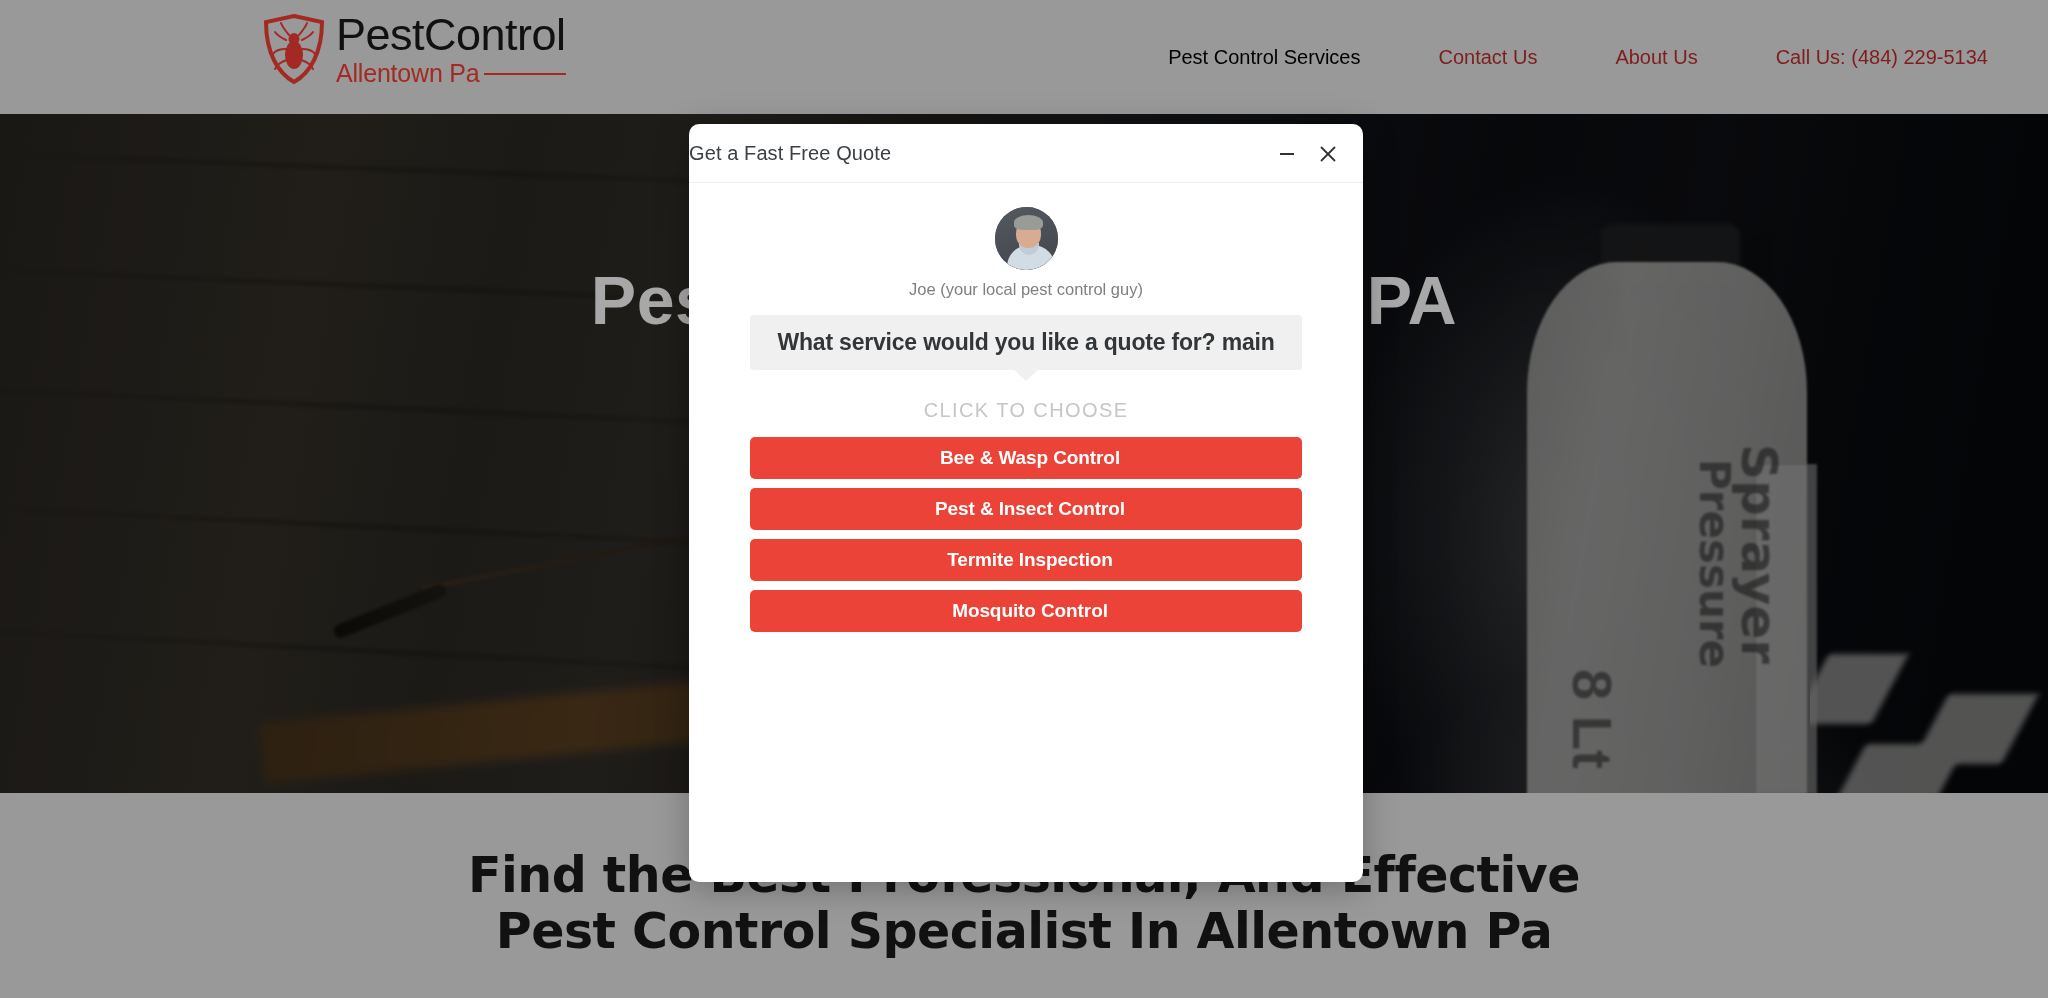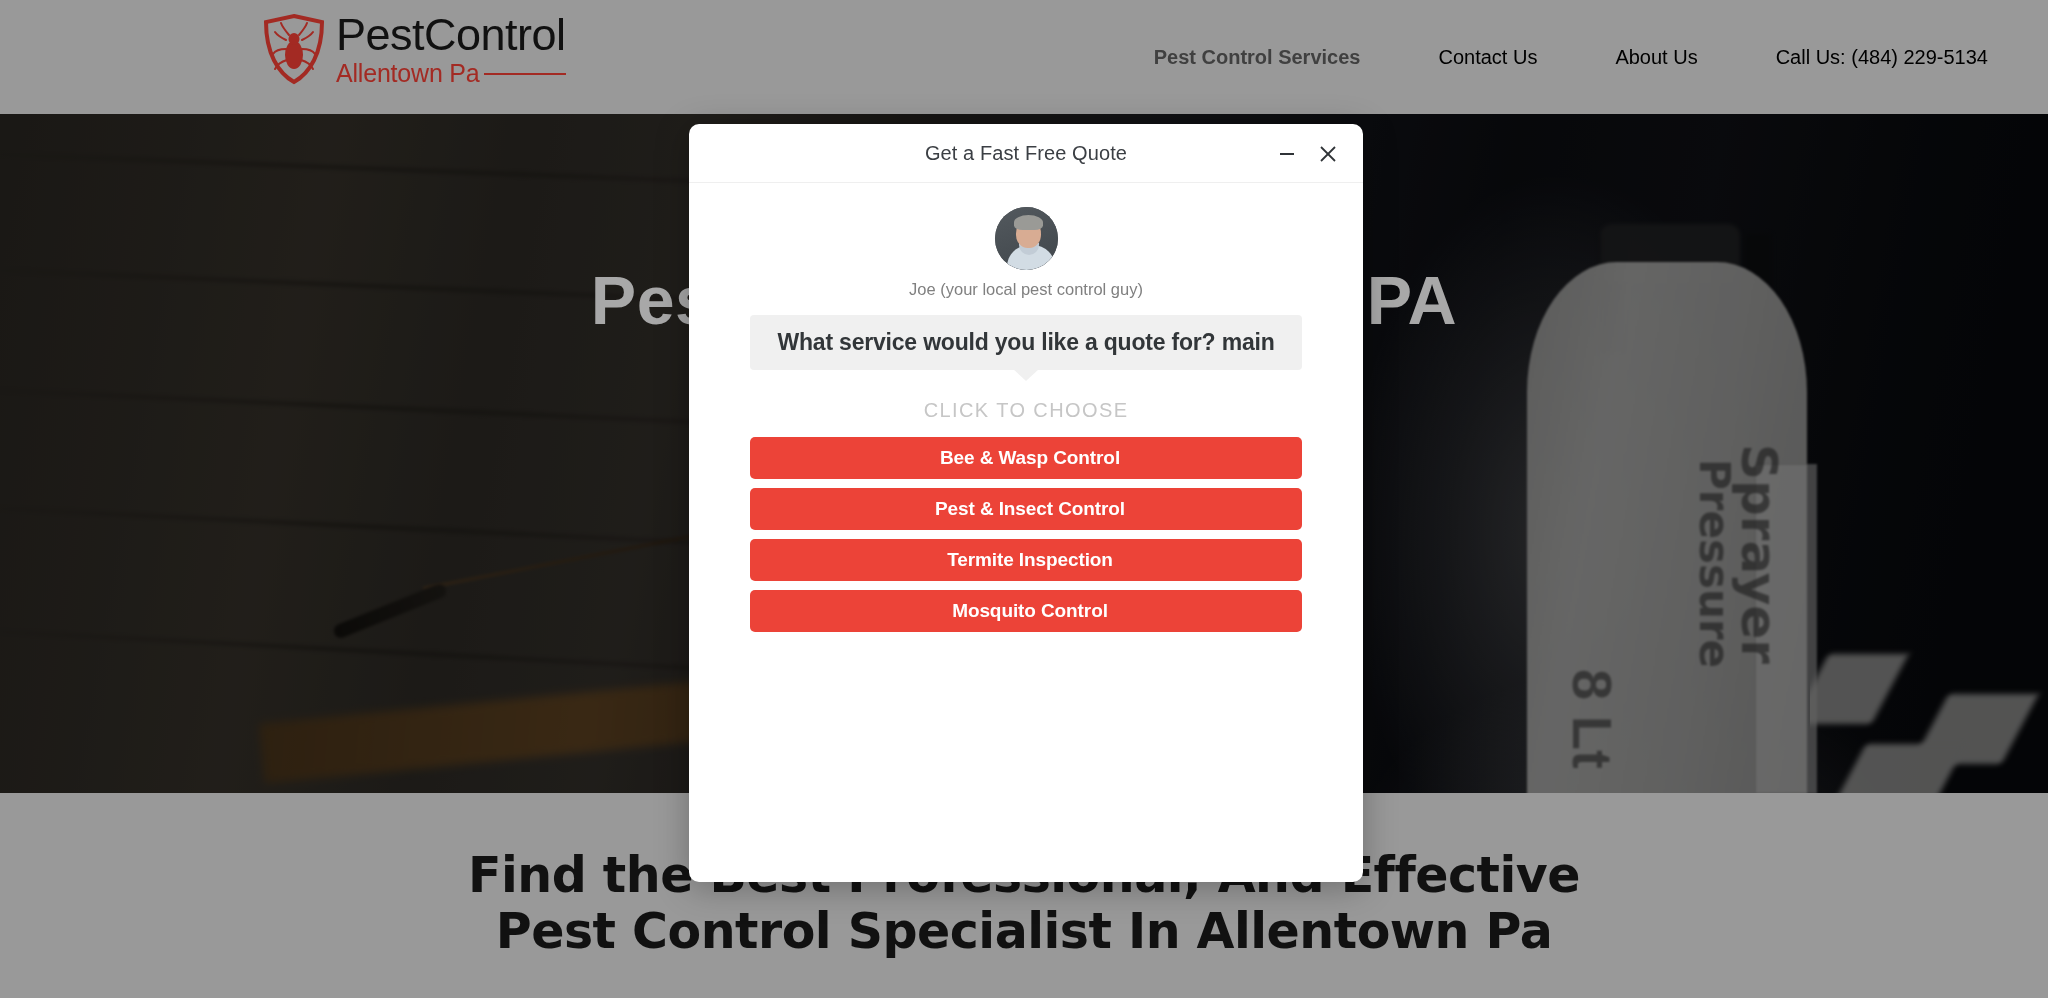--- a/index.html
+++ b/index.html
@@ -33,25 +33,25 @@
     font-size: 25px; color: #a32a23; font-weight: 400;
     letter-spacing: -0.2px;
   }
   .logo-rule { width: 82px; height: 2px; background: #a32a23; }
 
   .main-nav {
     position: absolute; right: 60px; top: 0; height: 114px;
     display: flex; align-items: center; gap: 0;
   }
   .nav-item {
-    font-size: 20px; color: #000000; font-weight: 400;
+    font-size: 20px; color: #7f1d1d; font-weight: 400;
     padding: 0 39px; cursor: pointer; white-space: nowrap;
     text-decoration: none;
   }
-  .nav-item.active { color: #404040; font-weight: bold; }
+  .nav-item.active { color: #000000; }
   .nav-item.phone { padding-right: 0; }
 
   
   .hero {
     position: absolute; top: 114px; left: 0;
     width: 2048px; height: 679px;
     overflow: hidden;
   }
   .hero-photo {
     position: absolute; inset: 0;
@@ -161,21 +161,21 @@
     width: 674px; height: 758px;
     background: #ffffff;
     border-radius: 10px;
     box-shadow: 0 6px 34px rgba(0,0,0,0.28);
     overflow: hidden;
     display: flex; flex-direction: column;
   }
   .modal-head {
     position: relative; height: 59px; flex: none;
     border-bottom: 1px solid #efefef;
-    display: flex; align-items: center; justify-content: center;
+    display: flex; align-items: center; justify-content: flex-start;
   }
   .modal-title {
     font-size: 20px; color: #3b3f44; font-weight: 400; letter-spacing: .1px;
   }
   .modal-actions {
     position: absolute; right: 22px; top: 0; height: 59px;
     display: flex; align-items: center; gap: 15px;
   }
   .icon-btn {
     width: 26px; height: 26px; cursor: pointer;

